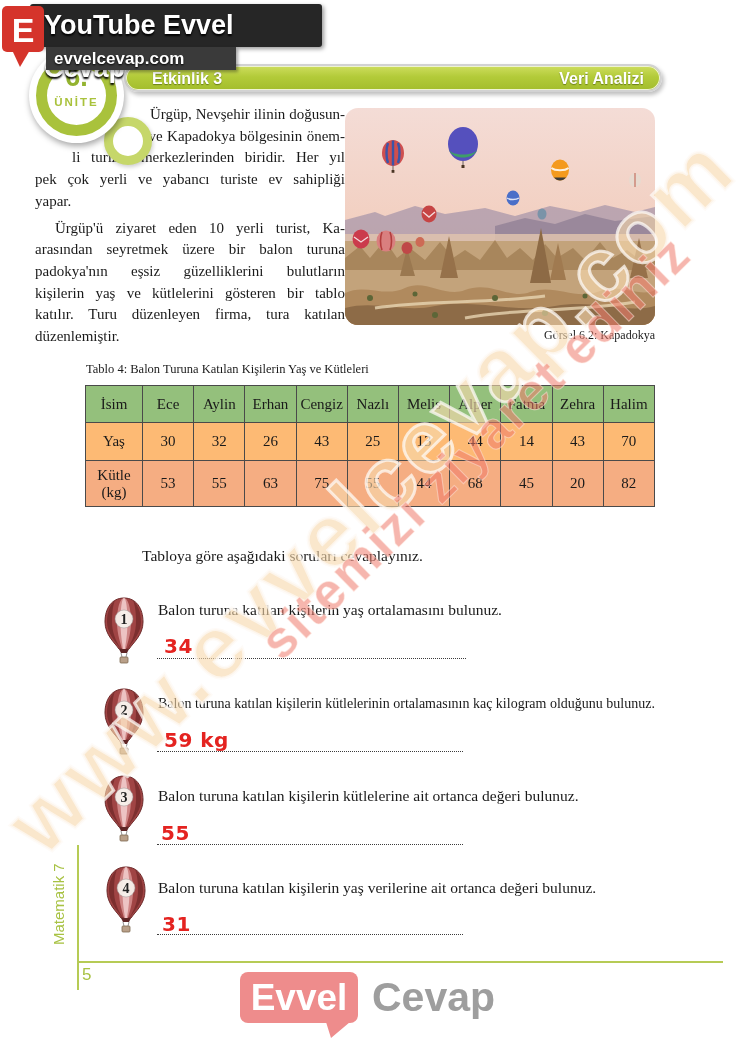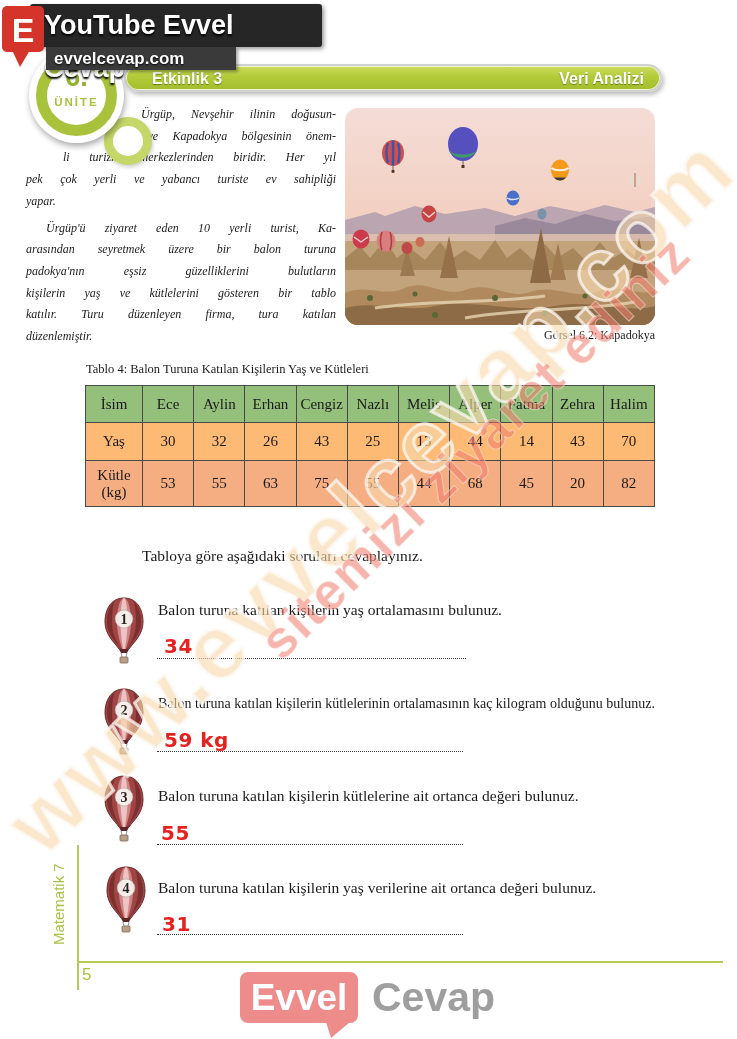--- a/index.html
+++ b/index.html
@@ -42,21 +42,21 @@
 
   .pill{position:absolute;left:124px;top:64px;width:538px;height:28px;z-index:8;
     background:linear-gradient(180deg,#cedd5e 0%,#b3cb39 45%,#a3bd2c 100%);
     border:2px solid #d2d2d2;border-radius:16px;box-sizing:border-box;
     box-shadow:2px 3px 4px rgba(0,0,0,.25), inset 0 0 0 1px #eef3d2;
     font-family:"Liberation Sans",sans-serif;color:#fff;font-weight:bold;font-size:16px;}
   .pill .left{position:absolute;left:26px;top:2px;line-height:22px;text-shadow:0 1px 1px rgba(90,110,20,.8);}
   .pill .right{position:absolute;right:16px;top:2px;line-height:22px;text-shadow:0 1px 1px rgba(90,110,20,.8);}
 
   
-  .intro{position:absolute;left:26px;top:104px;width:310px;font-size:12px;line-height:21.7px;z-index:2;font-style:italic;}
+  .intro{position:absolute;left:35px;top:104px;width:310px;font-size:15px;line-height:21.7px;z-index:2;}
   .intro .ln{text-align:justify;text-align-last:justify;}
   .intro .last{text-align:left;text-align-last:left;}
   .i115{padding-left:115px;} .i95{padding-left:95px;} .i37{padding-left:37px;} .i20{padding-left:20px;}
   .p2start{margin-top:5px;}
 
   
   .photo{position:absolute;left:345px;top:108px;width:310px;height:217px;border-radius:13px;
     overflow:hidden;z-index:1;box-shadow:0 0 0 1px rgba(255,255,255,.8);}
   .caption{position:absolute;left:345px;top:328px;width:310px;text-align:right;font-size:12px;z-index:2;}
 

